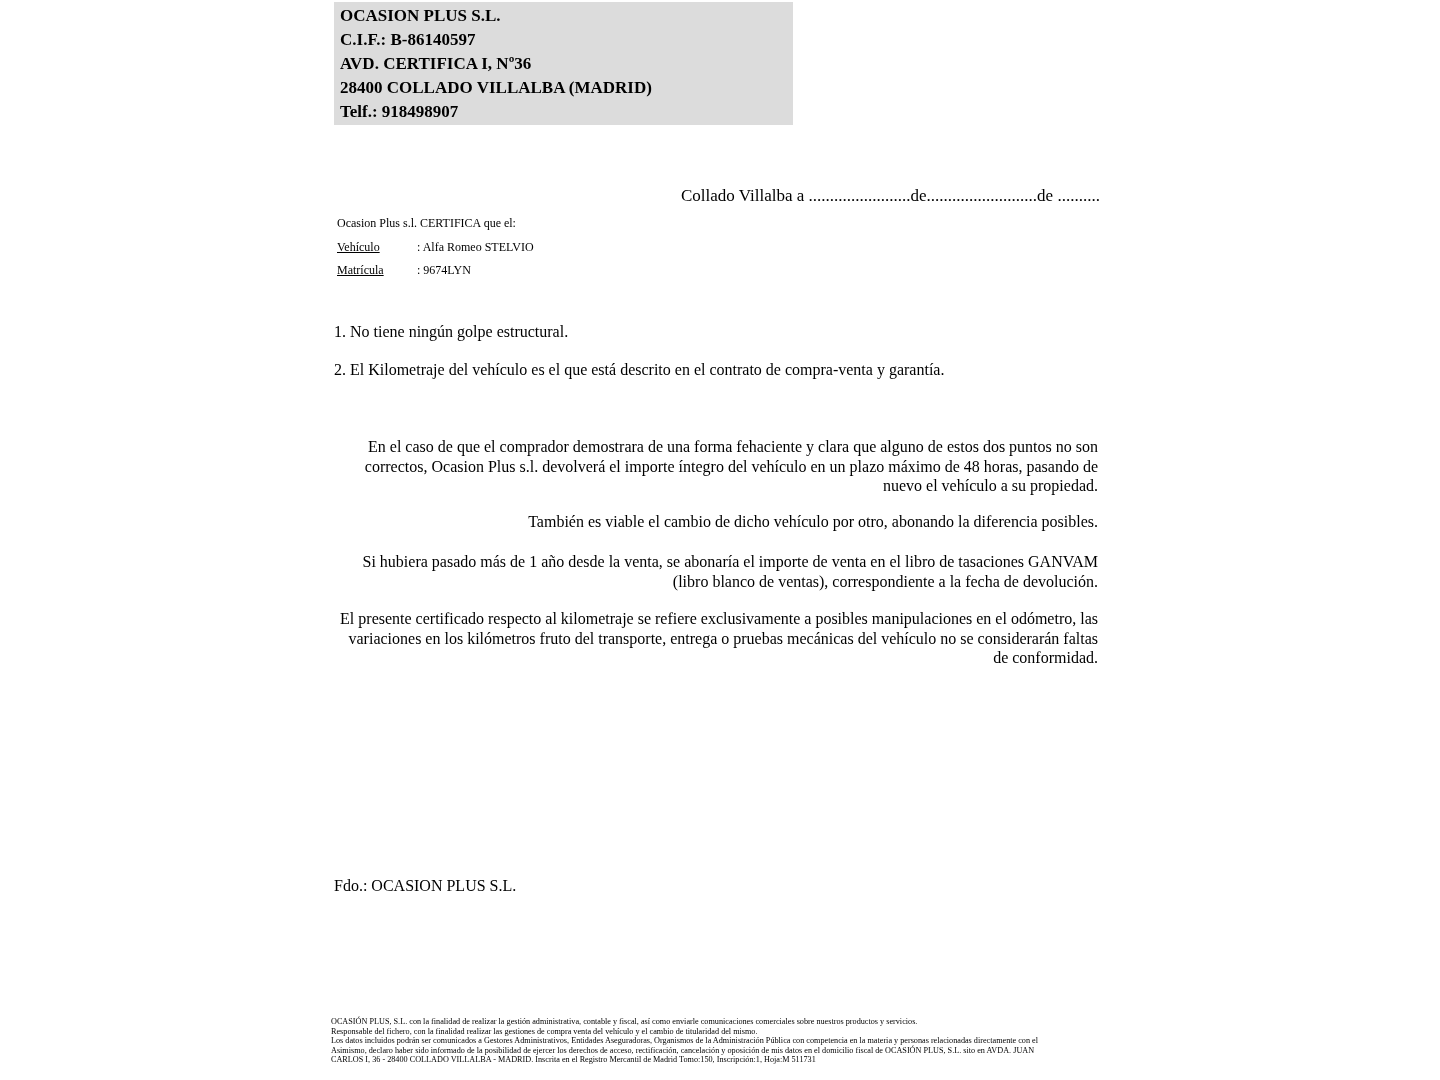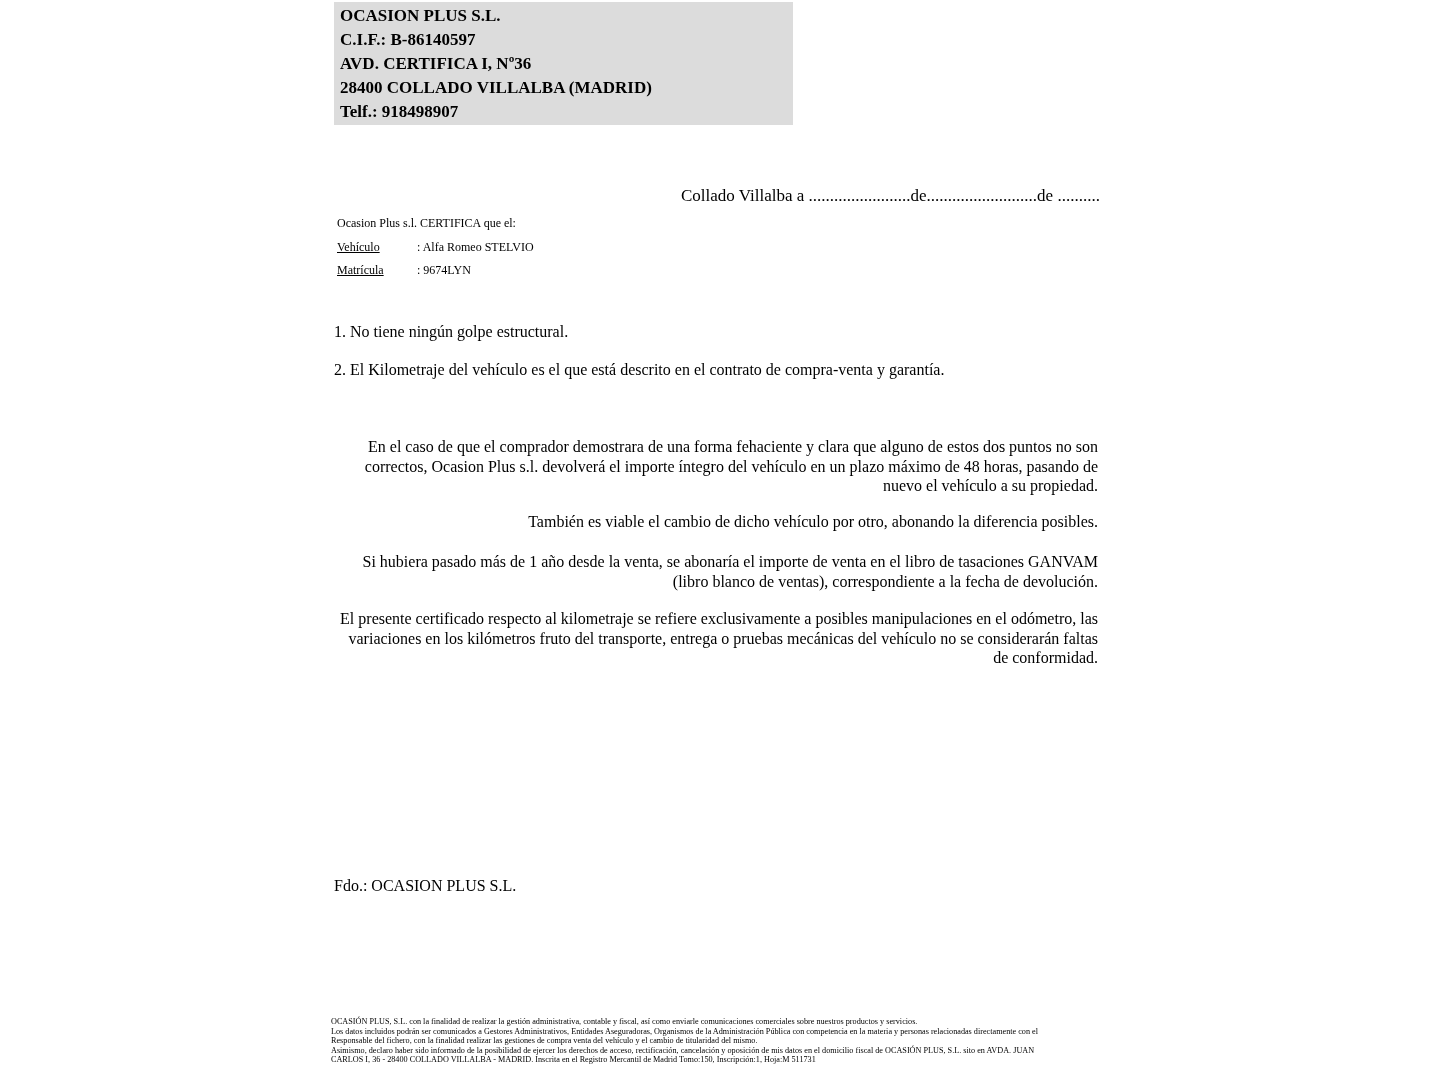--- a/index.html
+++ b/index.html
@@ -125,19 +125,19 @@
 
   <div class="para para-1">En el caso de que el comprador demostrara de una forma fehaciente y clara que alguno de estos dos puntos no son correctos, Ocasion Plus s.l. devolverá el importe íntegro del vehículo en un plazo máximo de 48 horas, pasando de nuevo el vehículo a su propiedad.</div>
   <div class="para para-2">También es viable el cambio de dicho vehículo por otro, abonando la diferencia posibles.</div>
   <div class="para para-3">Si hubiera pasado más de 1 año desde la venta, se abonaría el importe de venta en el libro de tasaciones GANVAM (libro blanco de ventas), correspondiente a la fecha de devolución.</div>
   <div class="para para-4">El presente certificado respecto al kilometraje se refiere exclusivamente a posibles manipulaciones en el odómetro, las variaciones en los kilómetros fruto del transporte, entrega o pruebas mecánicas del vehículo no se considerarán faltas de conformidad.</div>
 
   <div class="signature">Fdo.: OCASION PLUS S.L.</div>
 
   <div class="legal">
     <div>OCASIÓN PLUS, S.L. con la finalidad de realizar la gestión administrativa, contable y fiscal, así como enviarle comunicaciones comerciales sobre nuestros productos y servicios.</div>
+    <div>Responsable del fichero, con la finalidad realizar las gestiones de compra venta del vehículo y el cambio de titularidad del mismo.</div>
     <div>Los datos incluidos podrán ser comunicados a Gestores Administrativos, Entidades Aseguradoras, Organismos de la Administración Pública con competencia en la materia y personas relacionadas directamente con el</div>
-    <div>Responsable del fichero, con la finalidad realizar las gestiones de compra venta del vehículo y el cambio de titularidad del mismo.</div>
     <div>Asimismo, declaro haber sido informado de la posibilidad de ejercer los derechos de acceso, rectificación, cancelación y oposición de mis datos en el domicilio fiscal de OCASIÓN PLUS, S.L. sito en AVDA. JUAN</div>
     <div>CARLOS I, 36 - 28400 COLLADO VILLALBA - MADRID. Inscrita en el Registro Mercantil de Madrid Tomo:150, Inscripción:1, Hoja:M 511731</div>
   </div>
 
 </div>
 
 </body></html>

